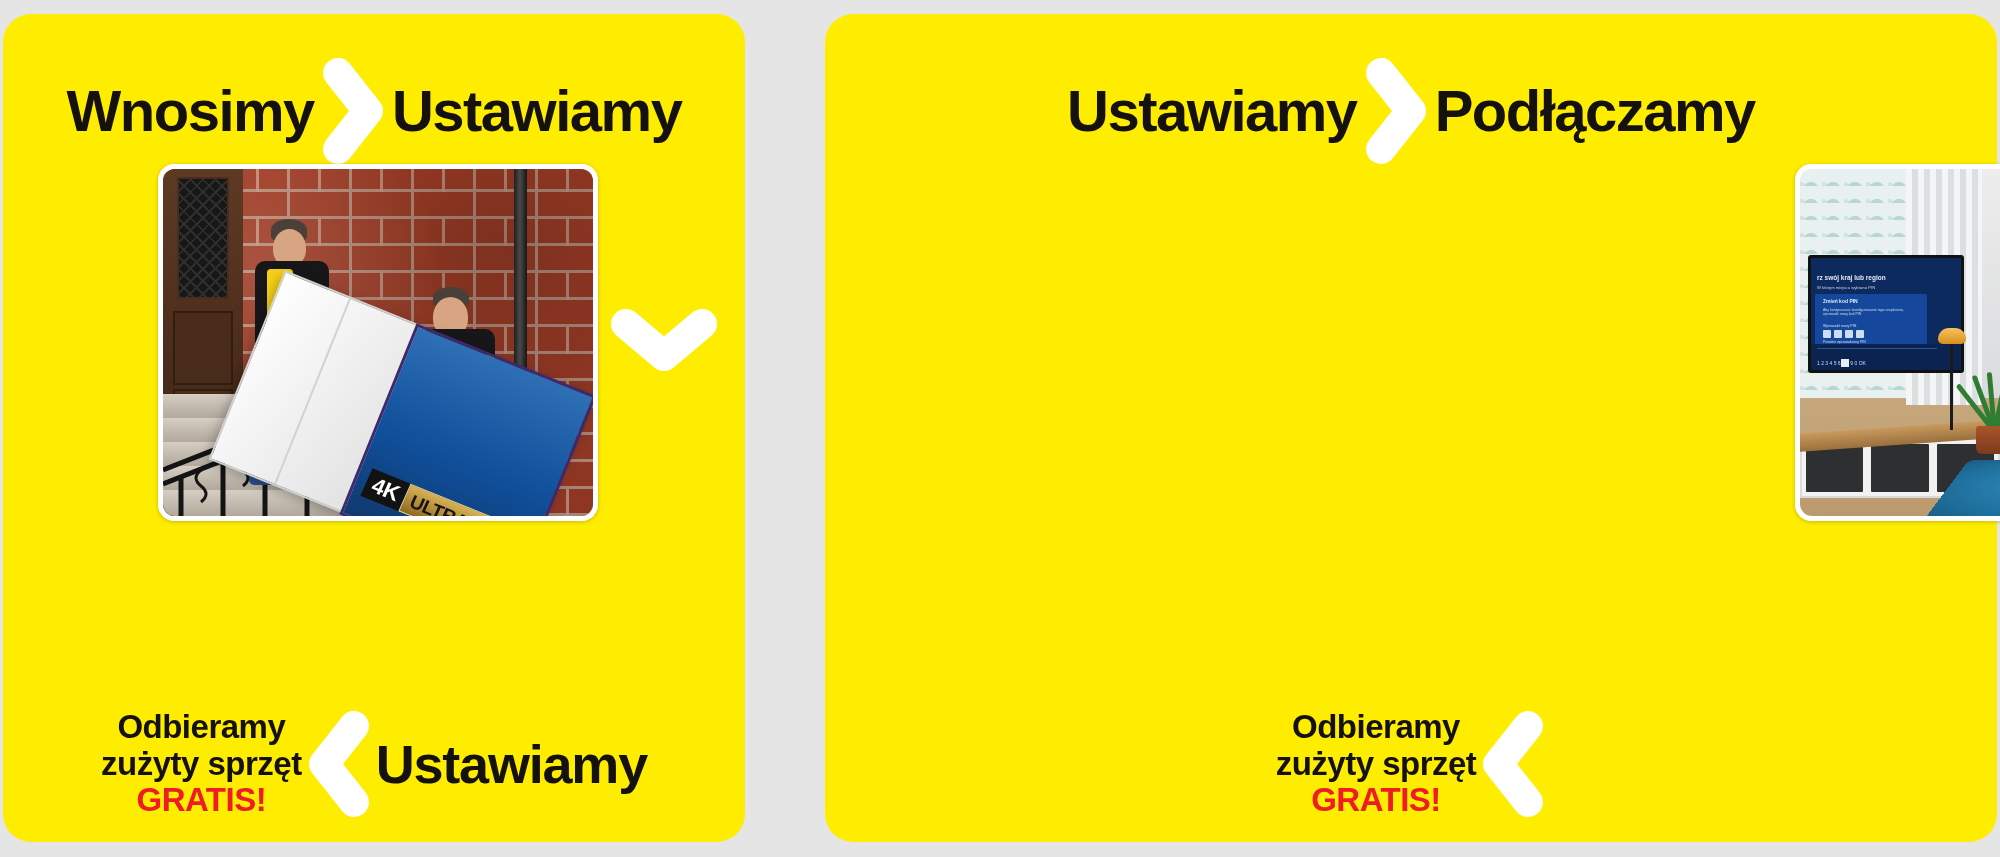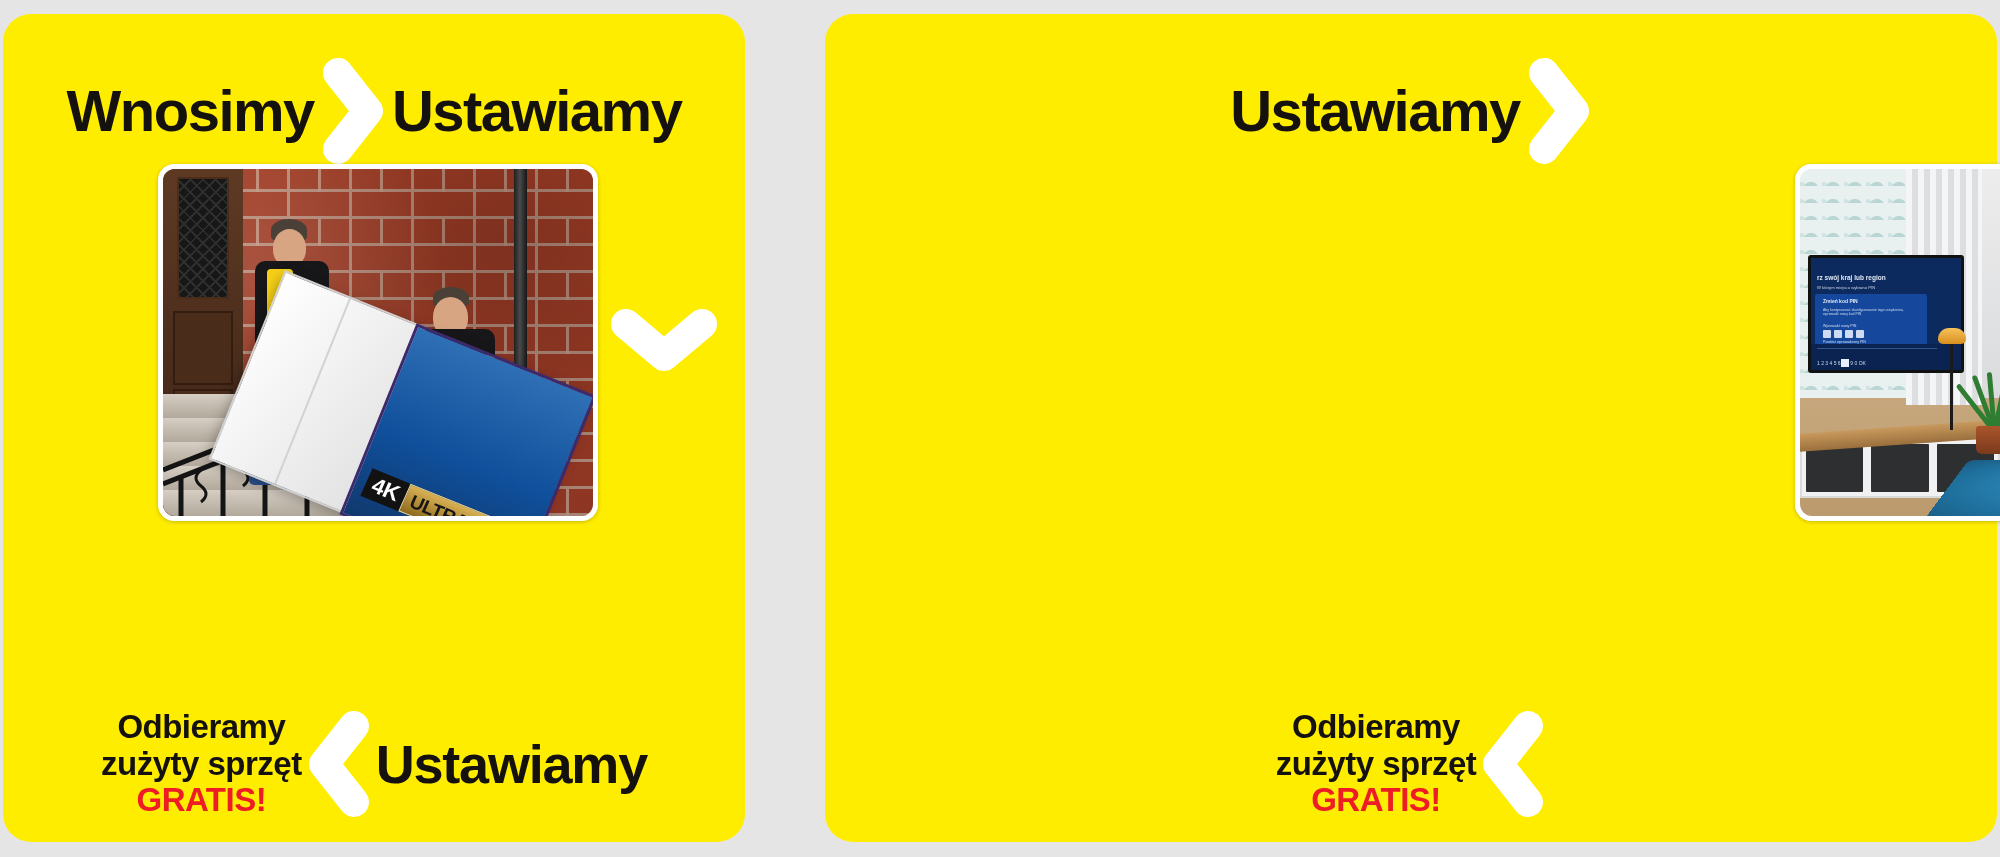--- a/index.html
+++ b/index.html
@@ -422,20 +422,21 @@
     </div>
   </div>
 
   <div class="panel" id="panel-right">
 
     <div class="head-row">
       <span class="head-word">Ustawiamy</span>
       <svg class="chev chev-right" viewBox="0 0 66 112" aria-hidden="true">
         <path d="M18 18 L48 56 L18 94"></path>
       </svg>
+      <span class="head-word">Podłączamy</span>
     </div>
 
     <div class="chev-down-wrap">
       <svg class="chev chev-down" viewBox="0 0 112 70" aria-hidden="true">
         <path d="M18 18 L56 50 L94 18"></path>
       </svg>
     </div>
 
     <div class="photo-wrap" id="photo-right">
       <div class="photo">

